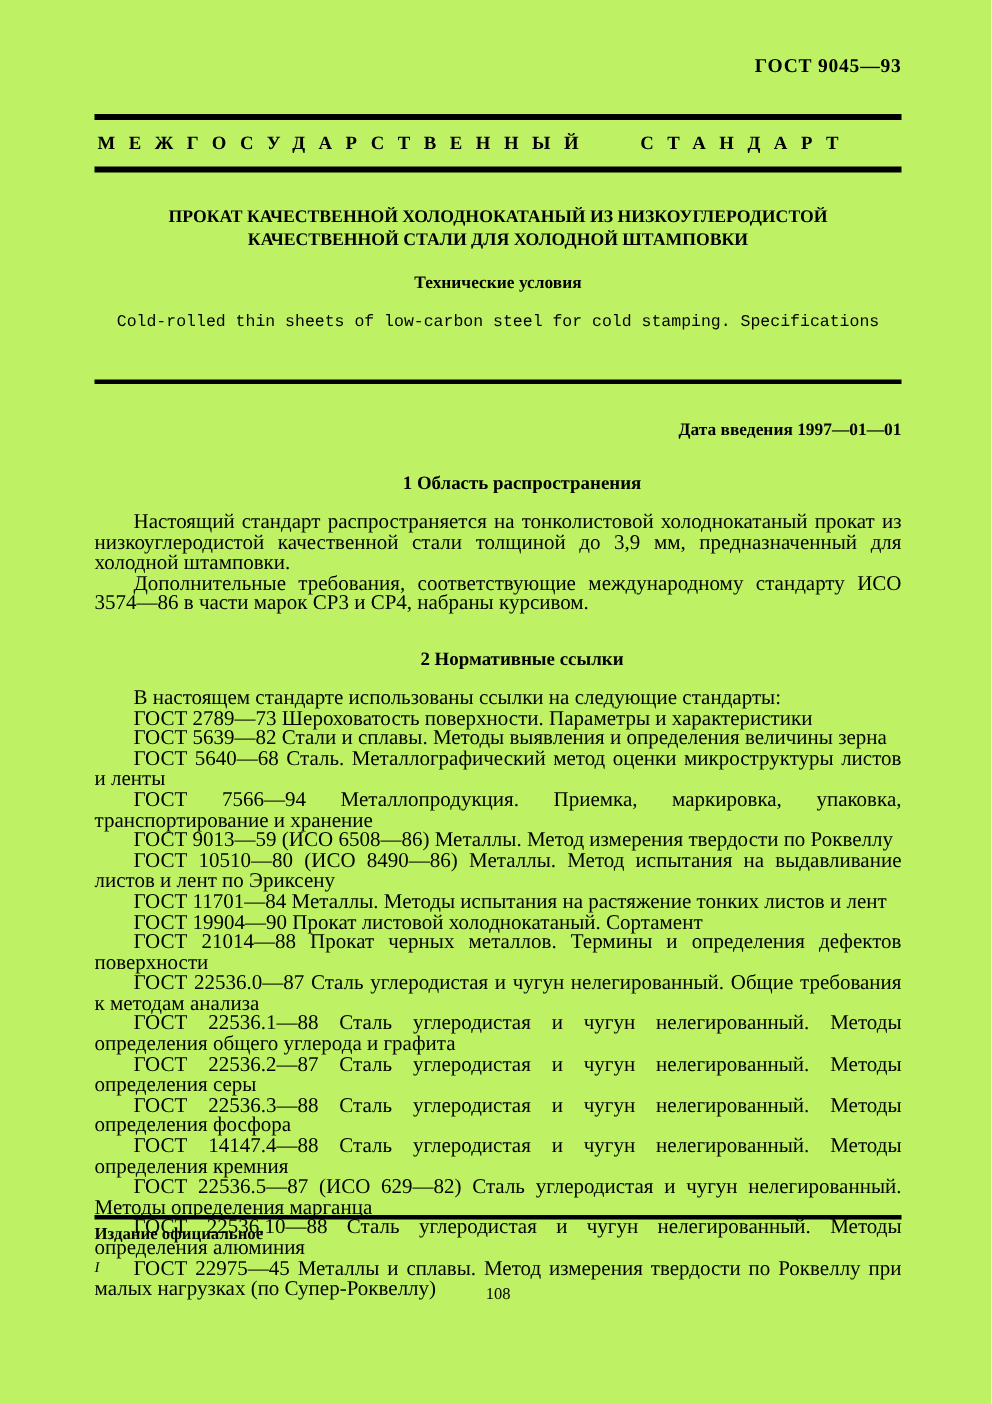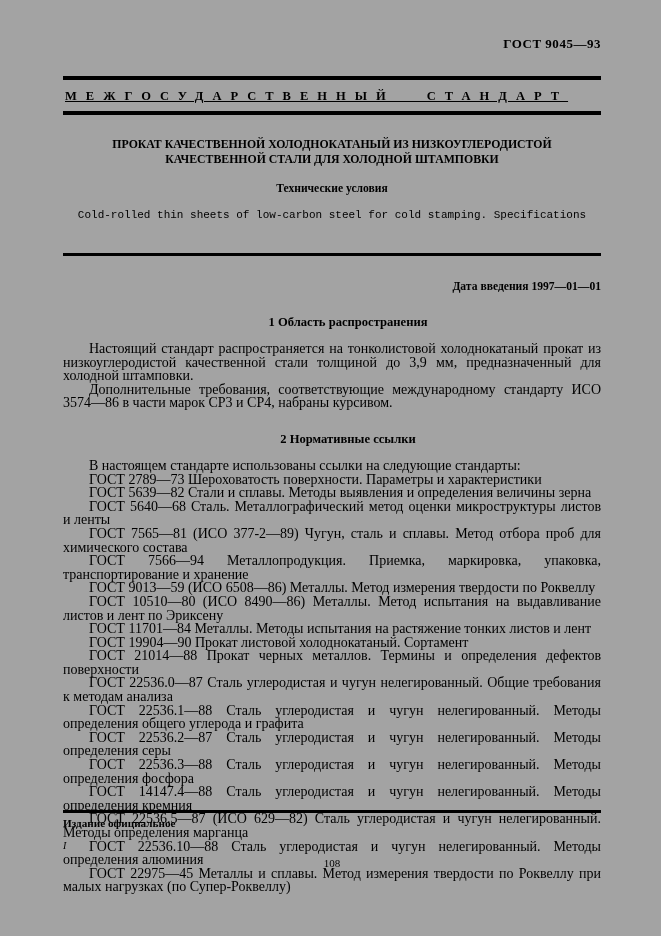--- a/index.html
+++ b/index.html
@@ -1,21 +1,21 @@
 <!DOCTYPE html>
 <html><head>
 <meta charset="utf-8">
 <style>
   * { box-sizing: border-box; }
   html, body { margin: 0; padding: 0; background: #ffffff; }
   .page {
     width: 661px;
     height: 936px;
     margin: 0 auto;
-    background: #a3a3a3;
+    background: #bef264;
     color: #000000;
     font-family: "Liberation Serif", "DejaVu Serif", serif;
     position: relative;
     padding: 36px 60px 0 63px;
     overflow: hidden;
   }
   .doc-code {
     text-align: right;
     font-weight: bold;
     font-size: 13px;
@@ -27,21 +27,20 @@
     border-bottom: 4px solid #000;
     padding: 6px 2px 7px 2px;
     overflow: hidden;
   }
   .banner-text {
     font-weight: bold;
     font-size: 12.5px;
     letter-spacing: 0.72em;
     word-spacing: 1.6em;
     white-space: nowrap;
-    text-decoration: underline;
   }
   .title-block {
     margin-top: 22px;
     text-align: center;
     font-weight: bold;
     font-size: 11.8px;
     line-height: 14.5px;
   }
   .subtitle {
     margin-top: 16px;
@@ -140,21 +139,20 @@
   </section>
 
   <section>
     <div class="section-heading">2  Нормативные ссылки</div>
     <p>В настоящем стандарте использованы ссылки на следующие стандарты:</p>
     <div>
 
     <p>ГОСТ 2789—73  Шероховатость поверхности. Параметры и характеристики</p>
         <p>ГОСТ 5639—82  Стали и сплавы. Методы выявления и определения величины зерна</p>
         <p>ГОСТ 5640—68  Сталь. Металлографический метод оценки микроструктуры листов и ленты</p>
-        <p>ГОСТ 7565—81  (ИСО 377-2—89) Чугун, сталь и сплавы. Метод отбора проб для химического состава</p>
         <p>ГОСТ 7566—94  Металлопродукция. Приемка, маркировка, упаковка, транспортирование и хранение</p>
         <p>ГОСТ 9013—59  (ИСО 6508—86) Металлы. Метод измерения твердости по Роквеллу</p>
         <p>ГОСТ 10510—80  (ИСО 8490—86) Металлы. Метод испытания на выдавливание листов и лент по Эриксену</p>
         <p>ГОСТ 11701—84  Металлы. Методы испытания на растяжение тонких листов и лент</p>
         <p>ГОСТ 19904—90  Прокат листовой холоднокатаный. Сортамент</p>
         <p>ГОСТ 21014—88  Прокат черных металлов. Термины и определения дефектов поверхности</p>
         <p>ГОСТ 22536.0—87  Сталь углеродистая и чугун нелегированный. Общие требования к методам анализа</p>
         <p>ГОСТ 22536.1—88  Сталь углеродистая и чугун нелегированный. Методы определения общего углерода и графита</p>
         <p>ГОСТ 22536.2—87  Сталь углеродистая и чугун нелегированный. Методы определения серы</p>
         <p>ГОСТ 22536.3—88  Сталь углеродистая и чугун нелегированный. Методы определения фосфора</p>

